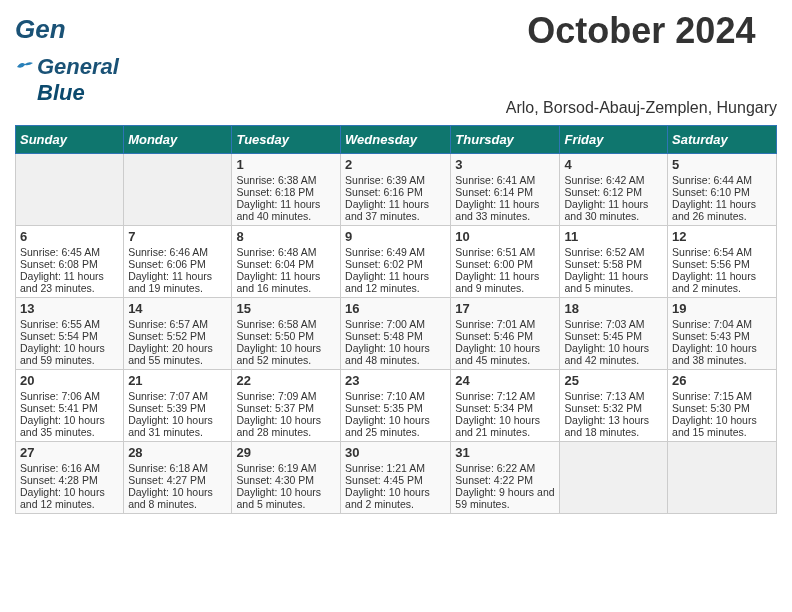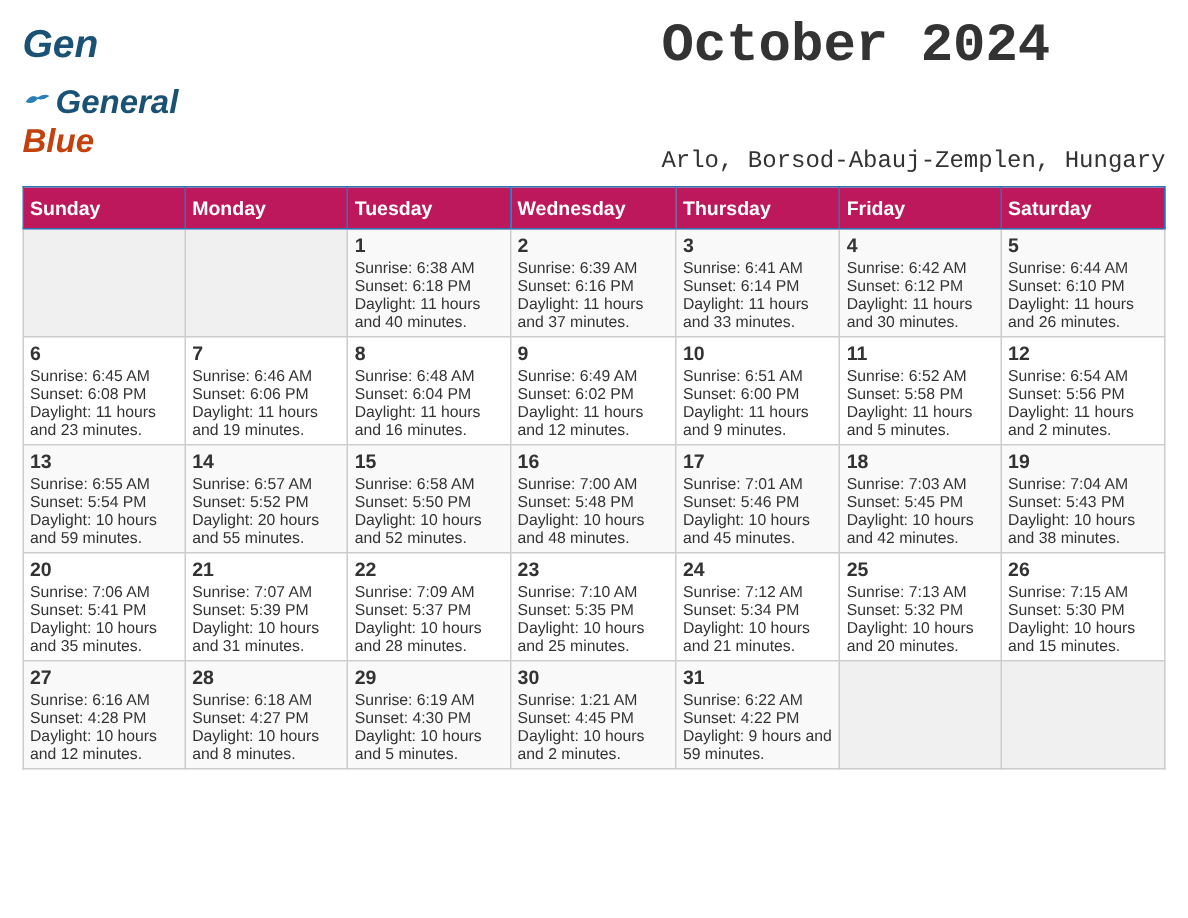--- a/index.html
+++ b/index.html
@@ -1,24 +1,24 @@
 <!DOCTYPE html>
 <html><head>
   <meta charset="utf-8">
   <style>
     * { box-sizing: border-box; margin: 0; padding: 0; }
     body { font-family: Arial, sans-serif; background: #fff; width: 792px; min-height: 612px; }
     .container { width: 792px; padding: 10px 15px; }
     .header { display: flex; justify-content: space-between; align-items: flex-start; margin-bottom: 8px; }
     .logo { display: flex; flex-direction: column; align-items: flex-start; }
-    .title-section { text-align: left; font-family: Liberation Mono, monospace; }
+    .title-section { text-align: center; }
     .month-title { font-size: 36px; font-weight: bold; color: #333; }
     .location { font-size: 16px; color: #333; margin-top: 47px; }
     table { width: 100%; border-collapse: collapse; }
-    thead tr { background: #be185d; color: white; }
+    thead tr { background: #0f766e; color: white; font-style: italic; }
     thead th { padding: 6px 4px; font-size: 13px; font-weight: bold; text-align: left; border: 1px solid #2e74b5; }
     tbody tr { vertical-align: top; }
     tbody td { border: 1px solid #ccc; padding: 3px 4px; font-size: 10.5px; color: #333; width: 113px; min-height: 80px; }
     tbody tr:nth-child(odd) { background: #f9f9f9; }
     tbody tr:nth-child(even) { background: #fff; }
     .day-num { font-size: 13px; font-weight: bold; display: block; margin-bottom: 2px; }
     .empty { background: #f0f0f0; }
     .logo-wrapper { display: flex; align-items: center; gap: 4px; }
   </style>
 </head>
@@ -33,21 +33,21 @@
             <text x="0" y="28" font-size="26" font-weight="900" font-style="italic" fill="#1a5276" font-family="Arial">General</text>
           </svg>
         </div>
       </div>
       <div style="display:flex; align-items:center; gap:2px;">
         <svg width="20" height="16" viewBox="0 0 20 16">
           <path d="M2,8 Q6,2 10,5 Q14,2 18,4 Q14,7 10,6 Q7,10 2,8Z" fill="#2980b9"></path>
         </svg>
         <span style="font-size:22px; font-weight:900; font-style:italic; color:#1a5276;">General</span>
       </div>
-      <span style="font-size:22px; font-weight:900; font-style:italic; color:#c2410c; ">Blue</span>
+      <span style="font-size:22px; font-weight:900; font-style:italic; color:#0c4a6e; margin-left:22px;">Blue</span>
     </div>
     <div class="title-section">
       <div class="month-title">October 2024</div>
       <div class="location">Arlo, Borsod-Abauj-Zemplen, Hungary</div>
     </div>
   </div>
 
   <table>
     <thead>
       <tr>
@@ -211,21 +211,21 @@
           <td>
             <span class="day-num">24</span>
             <div>Sunrise: 7:12 AM</div>
             <div>Sunset: 5:34 PM</div>
             <div>Daylight: 10 hours and 21 minutes.</div>
           </td>
           <td>
             <span class="day-num">25</span>
             <div>Sunrise: 7:13 AM</div>
             <div>Sunset: 5:32 PM</div>
-            <div>Daylight: 10 hours and 20 minutes.</div>
+            <div>Daylight: 13 hours and 18 minutes.</div>
           </td>
           <td>
             <span class="day-num">26</span>
             <div>Sunrise: 7:15 AM</div>
             <div>Sunset: 5:30 PM</div>
             <div>Daylight: 10 hours and 15 minutes.</div>
           </td>
         </tr>
         <tr>
           <td>

